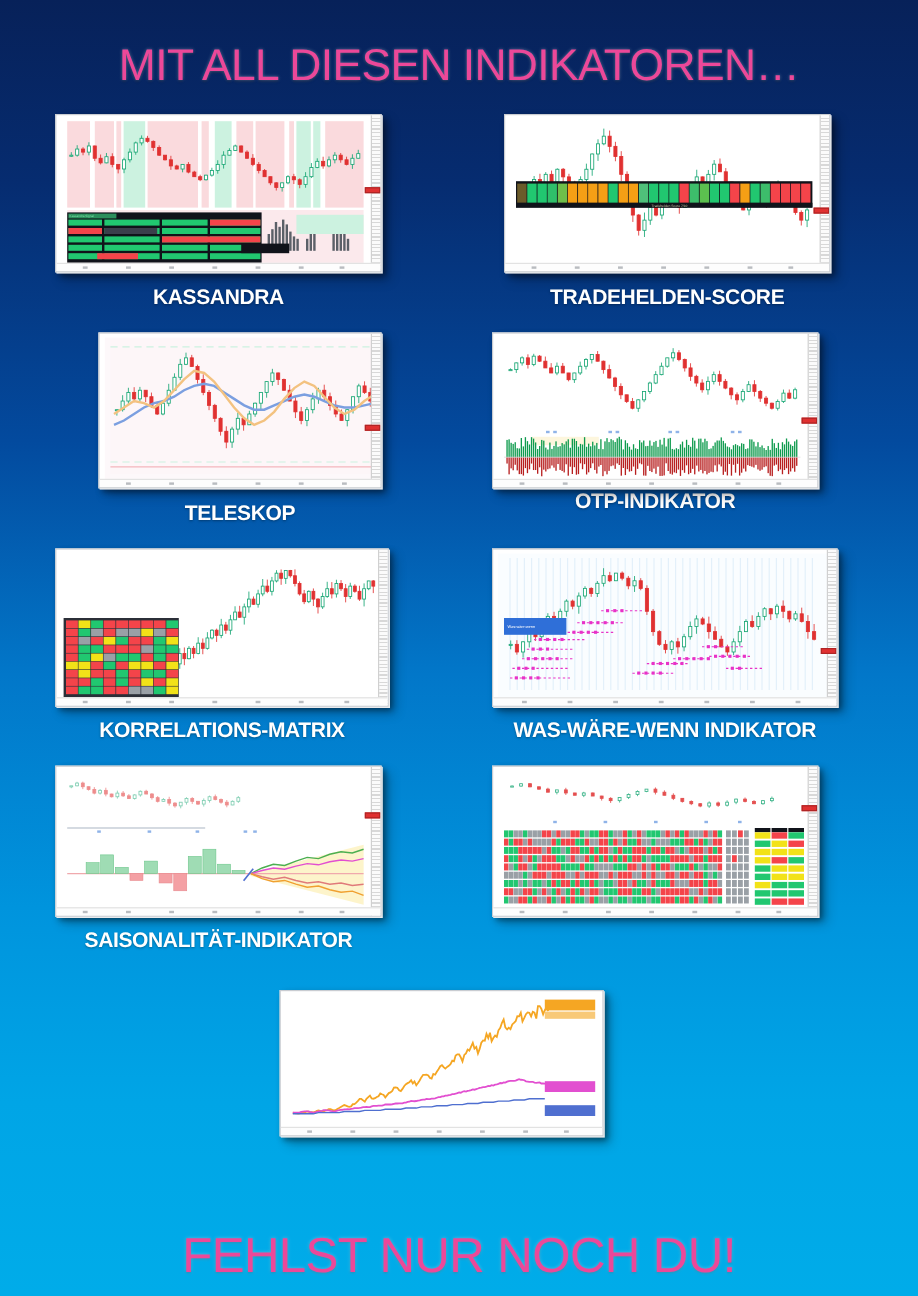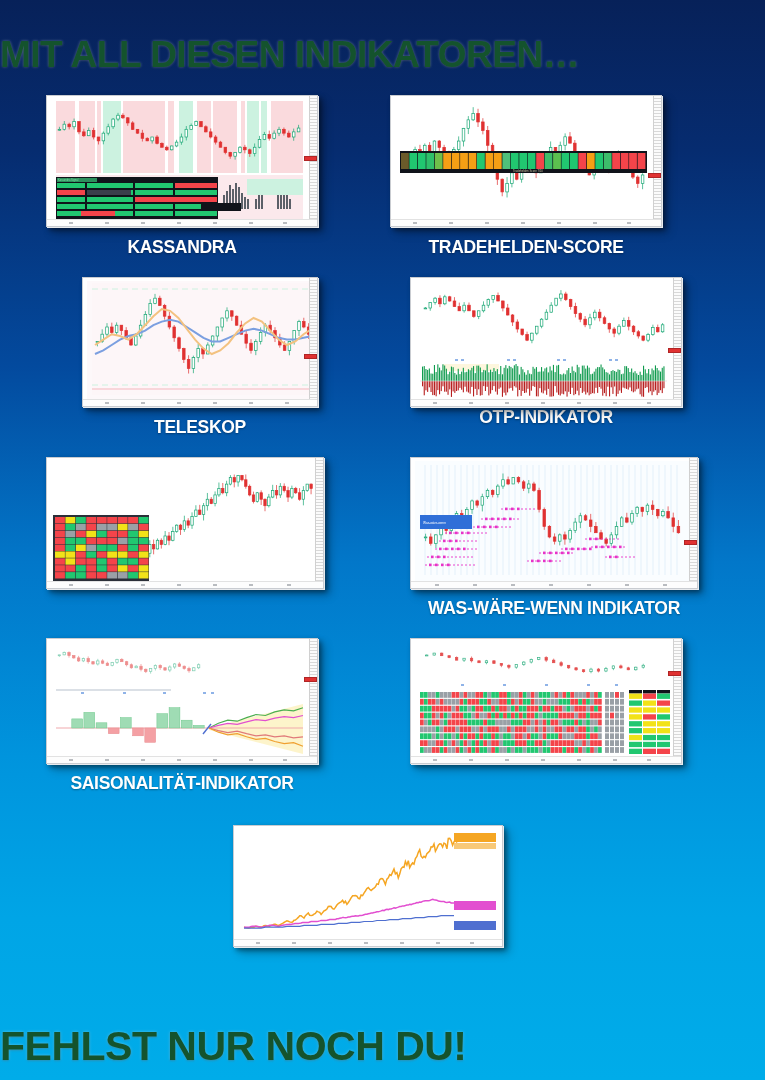--- a/index.html
+++ b/index.html
@@ -18,23 +18,23 @@
         #034a9e 34%,
         #0277c9 52%,
         #0094dd 70%,
         #00a5e6 85%,
         #00ace9 100%);
     position: relative;
   }
 
   
   .headline {
-    text-align: left;
-    color: #14532d;
-    font-weight: bold;
+    text-align: center;
+    color: #ec4899;
+    font-weight: normal;
     letter-spacing: -0.5px;
     text-shadow: 0 0 3px rgba(255,255,255,0.35), 0 1px 2px rgba(0,0,0,0.25);
   }
   #top-headline {
     position: absolute;
     top: 33px; left: 0; width: 765px;
     font-size: 37px;
     line-height: 44px;
   }
   #bottom-headline {
@@ -294,21 +294,21 @@
           <i style="left:94px"></i>
           <i style="left:130px"></i>
           <i style="left:166px"></i>
           <i style="left:202px"></i>
           <i style="left:236px"></i>
       </div>
     </div>
     <div class="caption" style="margin-top:10px;">KASSANDRA</div>
   </div>
 
-  <div class="cell" style="left:390px; top:95px; width:272px;">
+  <div class="cell" style="left:420px; top:95px; width:272px;">
     <div class="frame" style="height:132px;">
       <div class="inner">
         <svg width="262" height="126" viewBox="0 0 262 126">
           <rect x="0" y="0" width="262" height="126" fill="#fff"></rect>
           <g id="th-c">
               <line x1="10.42" y1="64.39188930991659" x2="10.42" y2="73.59828343577604" stroke="#17a673" stroke-width="0.7"></line>
               <rect x="9.12" y="69.6" width="2.6" height="0.9" fill="#ffffff" stroke="#17a673" stroke-width="0.7"></rect>
               <line x1="15.26" y1="58.00471091224101" x2="15.26" y2="69.89279221429155" stroke="#17a673" stroke-width="0.7"></line>
               <rect x="13.959999999999999" y="59" width="2.6" height="10.599999999999994" fill="#ffffff" stroke="#17a673" stroke-width="0.7"></rect>
               <line x1="20.1" y1="47.70239857304021" x2="20.1" y2="64.97604662458228" stroke="#17a673" stroke-width="0.7"></line>
@@ -1216,20 +1216,21 @@
       <div class="axis-bottom">
         <i style="left:22px"></i>
           <i style="left:58px"></i>
           <i style="left:94px"></i>
           <i style="left:130px"></i>
           <i style="left:166px"></i>
           <i style="left:202px"></i>
           <i style="left:240px"></i>
       </div>
     </div>
+    <div class="caption" style="margin-top:9px;">KORRELATIONS-MATRIX</div>
   </div>
 
   <div class="cell" style="left:410px; top:457px; width:288px;">
     <div class="frame" style="height:132px;">
       <div class="inner">
         <svg width="278" height="126" viewBox="0 0 278 126">
           <rect x="0" y="0" width="278" height="126" fill="#fafdff"></rect>
           <g stroke="#e3f0fa" stroke-width="1" id="ww-grid">
               <line x1="10" y1="4" x2="10" y2="114"></line>
               <line x1="16" y1="4" x2="16" y2="114"></line>

